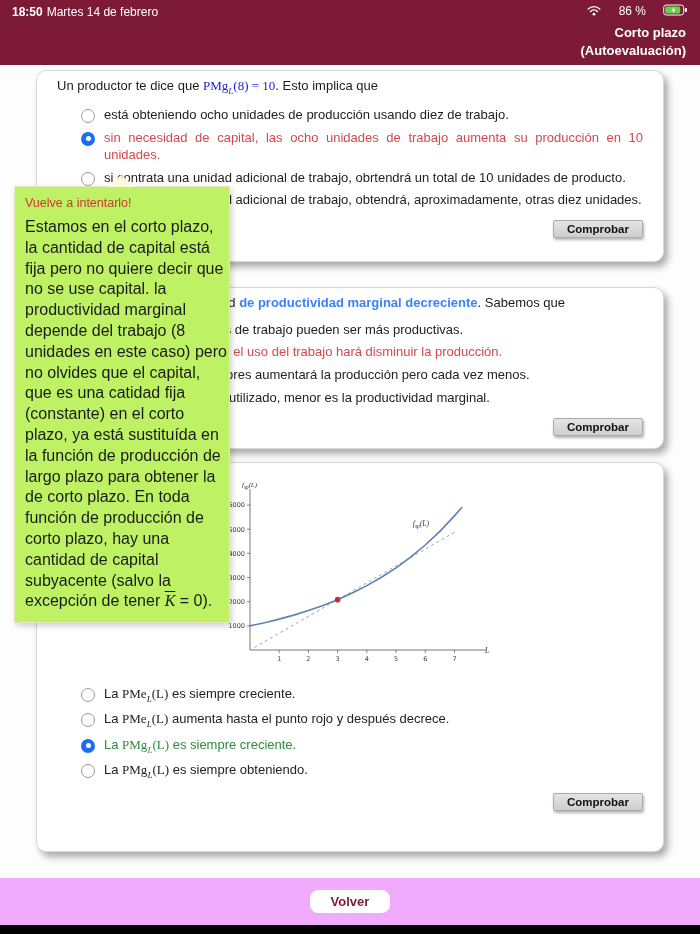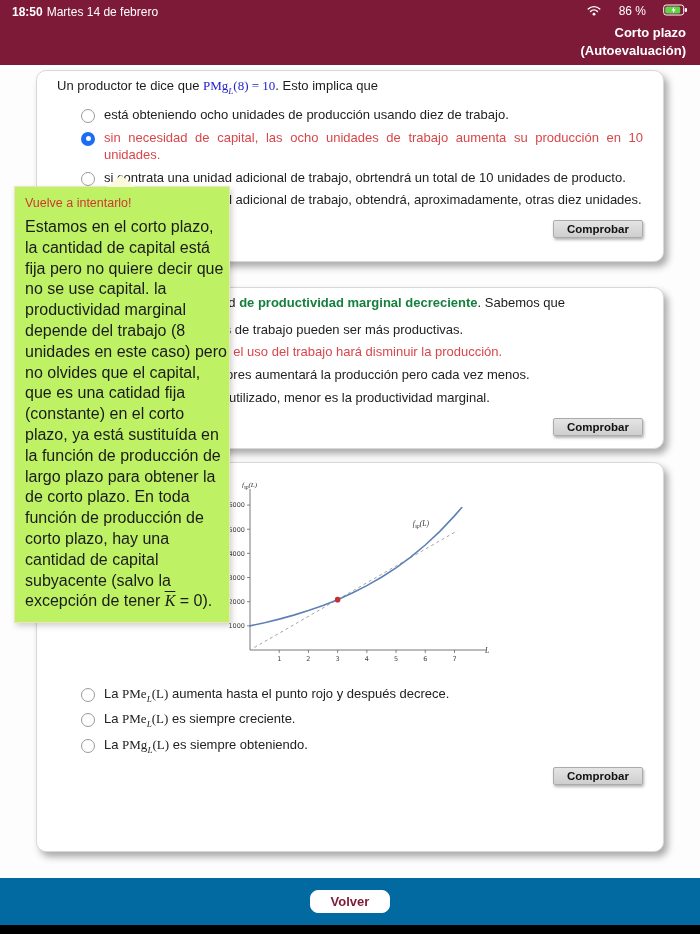--- a/index.html
+++ b/index.html
@@ -19,21 +19,21 @@
   .content { position:absolute; top:65px; left:0; right:0; bottom:56px; background:#fdfdfd; }
   .card { position:absolute; left:36px; width:628px; background:#fff; border:1px solid #d8d8d8; border-radius:10px; box-shadow:4px 5px 7px rgba(40,40,40,.38); padding:6px 20px 12px 20px; }
   .card1 { top:5px;  min-height:192px; }
   .card2 { top:222px; min-height:158px; }
   .card3 { top:397px; min-height:390px; }
 
   .q { font-size:13px; color:#1c1c1c; line-height:1.35; }
   .math { font-family:"Liberation Serif", serif; }
   .math sub { font-size:0.70em; font-style:italic; }
   .mblue { color:#2323cc; }
-  .boldblue { color:#15803d; font-weight:700; }
+  .boldblue { color:#3b82f6; font-weight:700; }
   .ivar { font-family:"Liberation Serif", serif; font-style:italic; }
 
   .opts { margin-top:10px; }
   .option { display:flex; gap:9px; align-items:flex-start; margin:6px 0; padding-left:24px; font-size:13px; line-height:1.3; color:#222; }
   .opt-text { flex:1; }
   .card1 .opt-text { text-align:justify; }
   .radio { width:14px; height:14px; border-radius:50%; border:1.5px solid #9a9a9a; background:#fff; flex:none; margin-top:2px; }
   .radio.sel { border:none; background:#1b6ef3; position:relative; }
   .radio.sel:after { content:""; position:absolute; left:4.5px; top:4.5px; width:5px; height:5px; border-radius:50%; background:#fff; }
   .st-wrong .opt-text { color:#d9464a; }
@@ -46,21 +46,21 @@
   .tooltip { position:absolute; left:14px; top:121px; width:216px; background:#bef264; border:1px solid #ece5ba; box-shadow:2px 3px 6px rgba(0,0,0,.18); padding:9px 2px 10px 10px; z-index:6; }
   .tooltip:before { content:""; position:absolute; top:-12px; left:92px; border-left:14px solid transparent; border-right:14px solid transparent; border-bottom:12px solid #fcf9dc; }
   .tip-title { color:#cc3a30; font-size:12.5px; margin-bottom:7px; }
   .tip-body { font-size:16px; line-height:1.3; color:#1b1b1b; }
   .kbar { font-family:"Liberation Serif", serif; font-style:italic; text-decoration:overline; }
 
   
   .chartbox { width:280px; margin:8px auto 4px auto; }
 
   
-  .footer { position:absolute; left:0; right:0; bottom:9px; height:47px; background:#0369a1; display:flex; align-items:center; justify-content:center; }
+  .footer { position:absolute; left:0; right:0; bottom:9px; height:47px; background:#f0abfc; display:flex; align-items:center; justify-content:center; }
   .back-btn { background:#fff; color:#7d1a38; font-weight:700; font-size:13px; border:1px solid #fff; border-radius:8px; padding:3px 20px; cursor:pointer; }
   .homebar { position:absolute; left:0; right:0; bottom:0; height:9px; background:#000; }
 </style>
 </head>
 <body>
 
 <div class="screen">
 
   <div class="tophead">
     <div class="statusrow">
@@ -184,25 +184,29 @@
             <polyline points="40,148.84615384615384 54.60526315789474,145.70615384615385 69.21052631578948,142.1313846153846 83.81578947368422,138.12184615384615 98.42105263157895,133.58092307692309 113.02631578947368,128.43615384615384 127.63157894736842,122.63923076923078 142.23684210526318,116.06938461538462 156.8421052631579,108.65415384615385 171.44736842105266,100.27276923076923 186.05263157894737,90.80446153846154 200.6578947368421,80.10430769230769 215.26315789473685,68.00323076923077 229.8684210526316,54.332153846153844 244.47368421052633,38.873692307692295 251.7763157894737,30.49230769230769" fill="none" stroke="#5e81b5" stroke-width="1.6" stroke-linecap="round"></polyline>
             <circle cx="127.63157894736842" cy="122.63923076923078" r="2.8" fill="#c23232"></circle>
             <text x="32" y="10" font-size="7" font-family="Liberation Serif, serif" font-style="italic" fill="#333" text-anchor="start"><tspan>f</tspan><tspan dy="2" font-size="5.04">sp</tspan><tspan dy="-2">(L)</tspan></text>
             <text x="210.8815789473684" y="48.60769230769232" font-size="7.5" font-family="Liberation Serif, serif" font-style="italic" fill="#333" text-anchor="middle"><tspan>f</tspan><tspan dy="2" font-size="5.3999999999999995">sp</tspan><tspan dy="-2">(L)</tspan></text>
             <text x="275" y="176" font-size="7.5" font-family="Liberation Serif, serif" font-style="italic" fill="#333" text-anchor="start">L</text>
           </svg></div>
 
       <div class="opts">
         <div class="option">
           <span class="radio"></span>
+          <span class="opt-text"><span>La </span><span class="math"><span>PMe</span><sub>L</sub><span>(L)</span></span><span> es siempre creciente.</span></span>
+        </div>
+        <div class="option">
+          <span class="radio"></span>
           <span class="opt-text"><span>La </span><span class="math"><span>PMe</span><sub>L</sub><span>(L)</span></span><span> aumenta hasta el punto rojo y después decrece.</span></span>
         </div>
-        <div class="option">
-          <span class="radio"></span>
-          <span class="opt-text"><span>La </span><span class="math"><span>PMe</span><sub>L</sub><span>(L)</span></span><span> es siempre creciente.</span></span>
+        <div class="option st-correct">
+          <span class="radio sel"></span>
+          <span class="opt-text"><span>La </span><span class="math"><span>PMg</span><sub>L</sub><span>(L)</span></span><span> es siempre creciente.</span></span>
         </div>
         <div class="option">
           <span class="radio"></span>
           <span class="opt-text"><span>La </span><span class="math"><span>PMg</span><sub>L</sub><span>(L)</span></span><span> es siempre obteniendo.</span></span>
         </div>
       </div>
       <div class="checkrow">
         <span class="check-btn">Comprobar</span>
       </div>
     </div>

